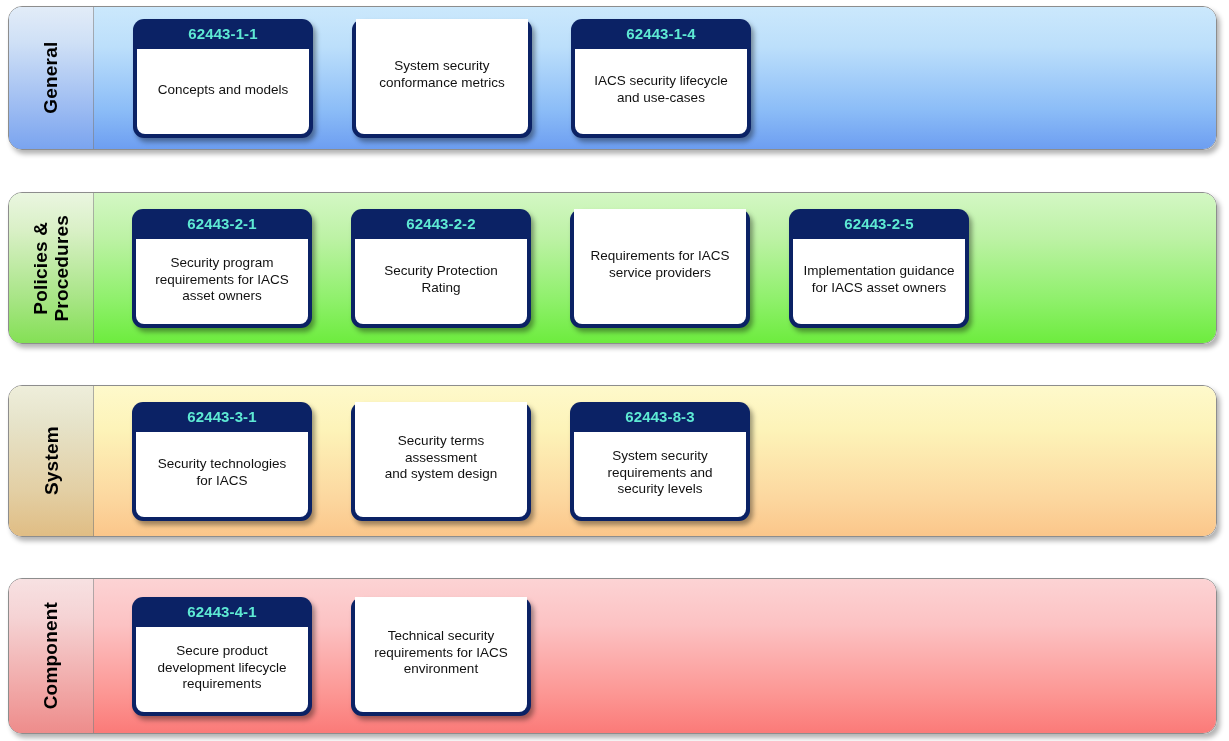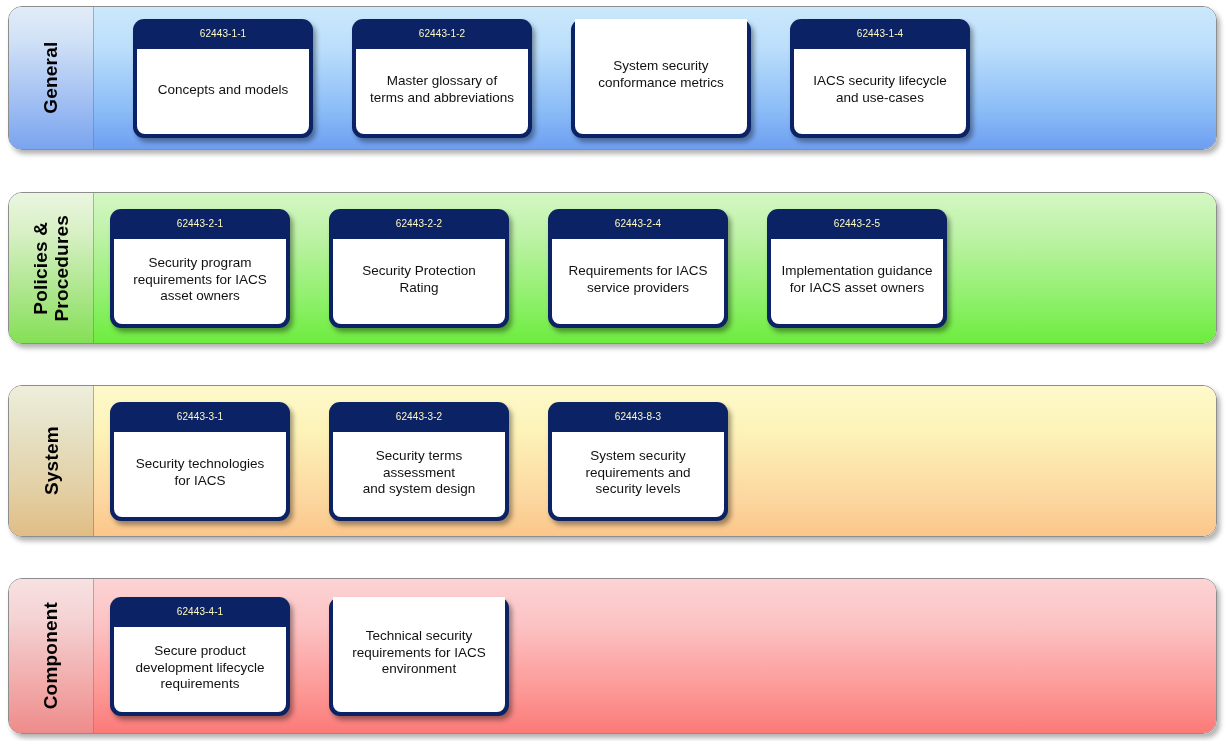--- a/index.html
+++ b/index.html
@@ -76,21 +76,21 @@
 
   
   .cards {
     position: absolute;
     left: 85px;
     right: 0;
     top: 0;
     bottom: 0;
     display: flex;
     align-items: center;
-    padding-left: 16px;
+    padding-left: 38px;
     z-index: 2;
   }
   .row.general   .cards { padding-left: 39px; }
 
   
   .card {
     position: relative;
     width: 180px;
     height: 119px;
     margin-right: 39px;
@@ -100,23 +100,23 @@
     flex: 0 0 auto;
     padding: 4px;
     padding-top: 0;
     display: flex;
     flex-direction: column;
   }
   .card-title {
     height: 30px;
     line-height: 30px;
     text-align: center;
-    color: #fef9c3;
-    font-size: 10px;
-    font-weight: normal;
+    color: #5eead4;
+    font-size: 15px;
+    font-weight: bold;
     letter-spacing: 0.1px;
     flex: 0 0 auto;
   }
   .card-body {
     flex: 1 1 auto;
     background: #ffffff;
     border-radius: 0 0 8px 8px;
     display: flex;
     align-items: center;
     justify-content: center;
@@ -142,29 +142,20 @@
 
       <div class="card">
         <div class="card-title">62443-1-1</div>
         <div class="card-body">
           <div>
               <span>Concepts and models</span>
             </div>
         </div>
       </div>
 
-      <div class="card">
-        <div class="card-title">62443-1-2</div>
-        <div class="card-body">
-          <div>
-            <span>Master glossary of</span>
-            <span>terms and abbreviations</span>
-          </div>
-        </div>
-      </div>
 
       <div class="card">
         <div class="card-body">
           <div>
             <span>System security</span>
             <span>conformance metrics</span>
           </div>
         </div>
       </div>
 
@@ -207,21 +198,20 @@
         <div class="card-body">
           <div>
             <span>Security Protection</span>
             <span>Rating</span>
           </div>
         </div>
       </div>
 
 
       <div class="card">
-        <div class="card-title">62443-2-4</div>
         <div class="card-body">
           <div>
             <span>Requirements for IACS</span>
             <span>service providers</span>
           </div>
         </div>
       </div>
 
       <div class="card">
         <div class="card-title">62443-2-5</div>
@@ -247,21 +237,20 @@
         <div class="card-title">62443-3-1</div>
         <div class="card-body">
           <div>
             <span>Security technologies</span>
             <span>for IACS</span>
           </div>
         </div>
       </div>
 
       <div class="card">
-        <div class="card-title">62443-3-2</div>
         <div class="card-body">
           <div>
             <span>Security terms assessment</span>
             <span>and system design</span>
           </div>
         </div>
       </div>
 
       <div class="card">
         <div class="card-title">62443-8-3</div>

